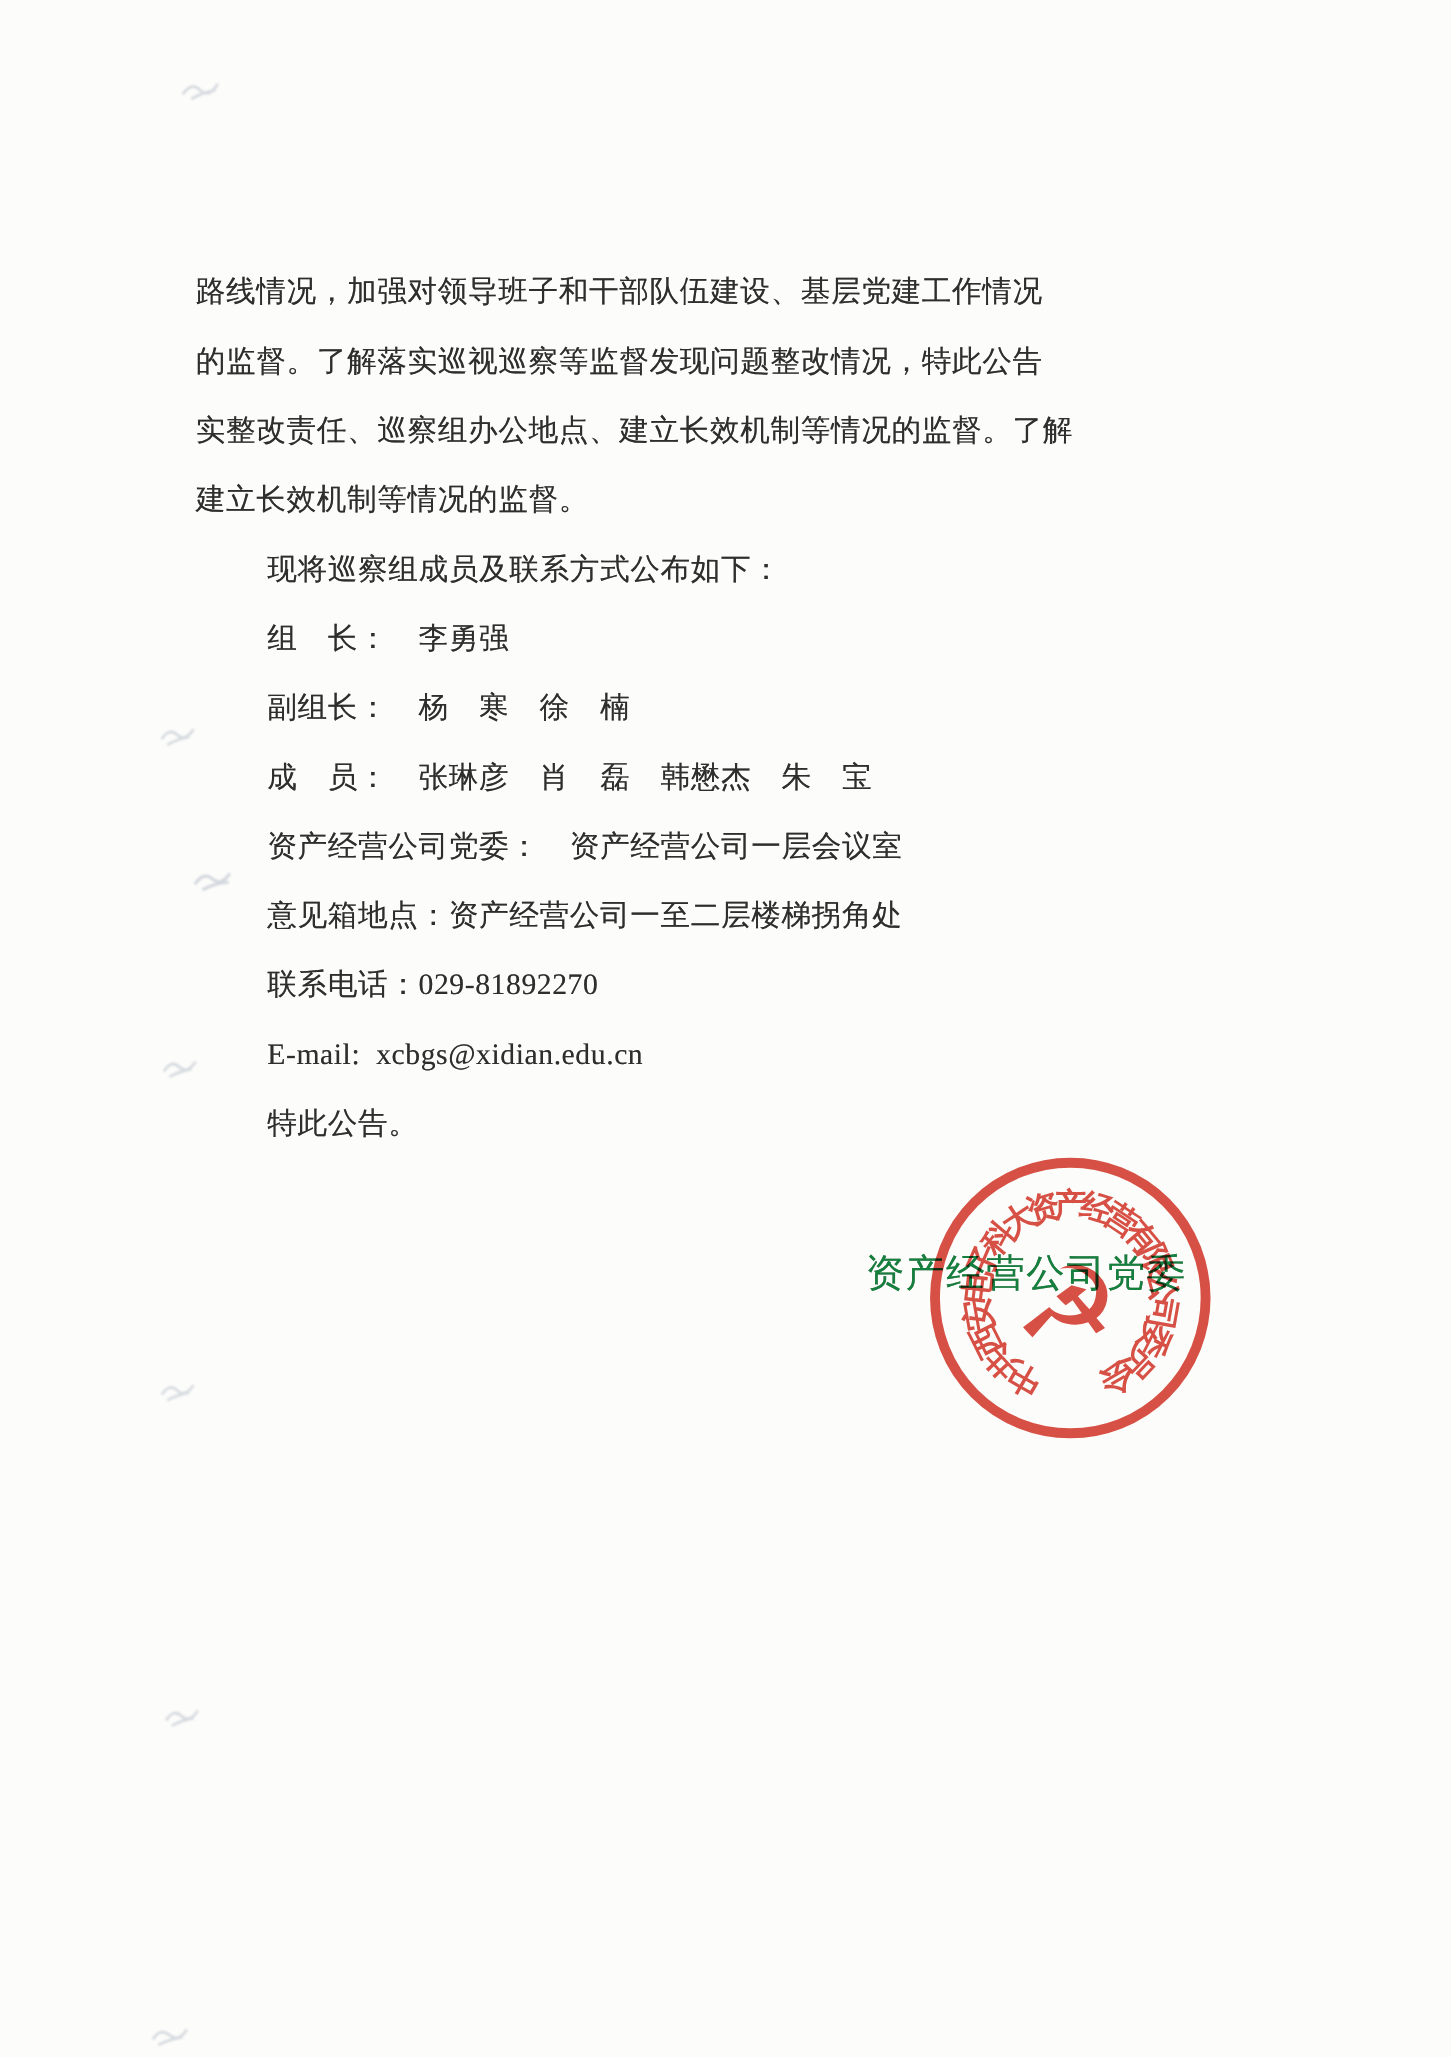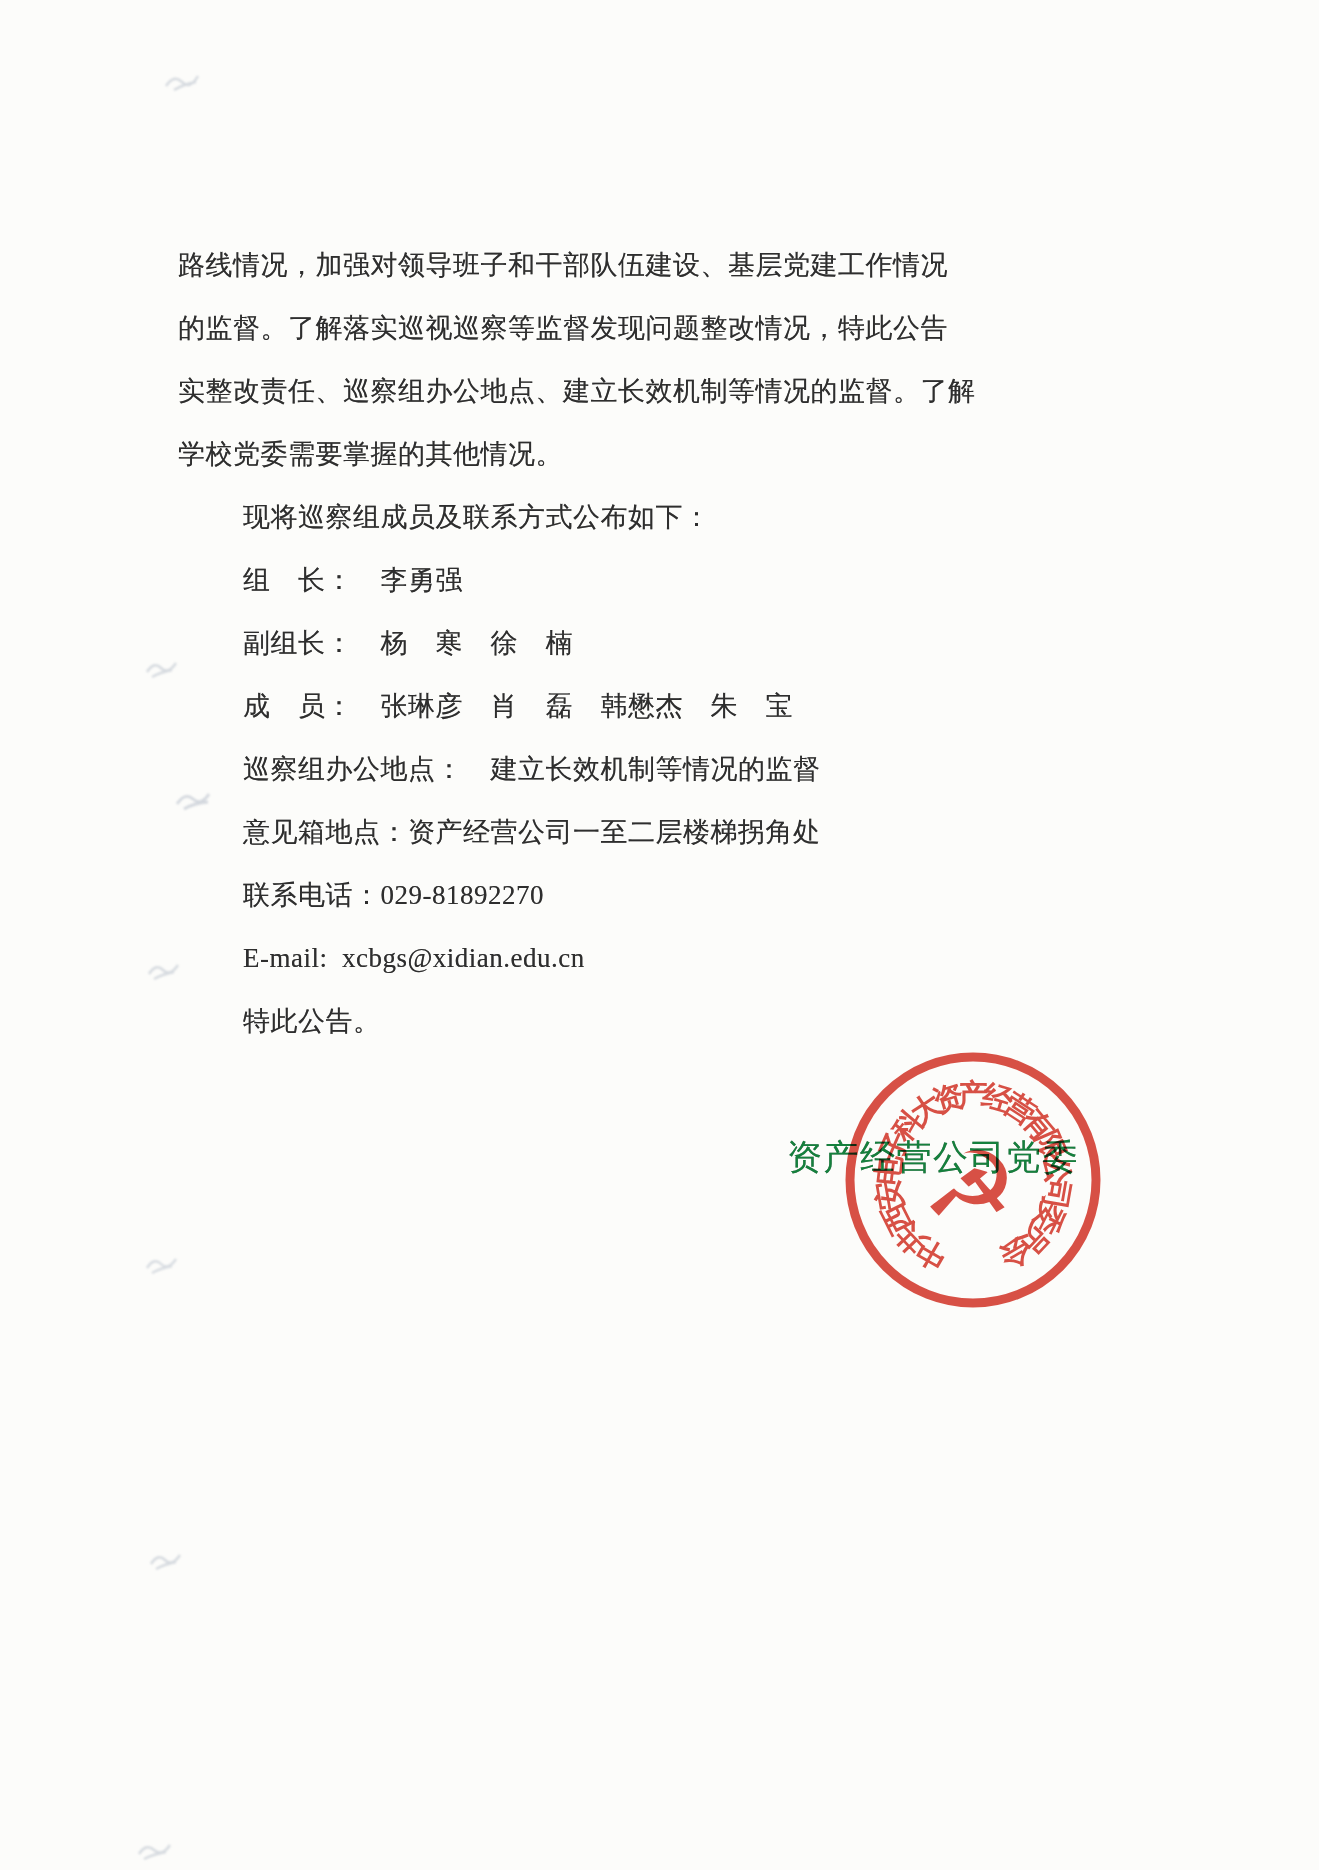--- a/index.html
+++ b/index.html
@@ -78,26 +78,26 @@
 </style>
 </head>
 <body>
 
 <div class="page">
 
   <div>
     <div class="line" style="--i:0">路线情况，加强对领导班子和干部队伍建设、基层党建工作情况</div>
     <div class="line" style="--i:1">的监督。了解落实巡视巡察等监督发现问题整改情况，特此公告</div>
     <div class="line" style="--i:2">实整改责任、巡察组办公地点、建立长效机制等情况的监督。了解</div>
-    <div class="line" style="--i:3">学校党委需要掌握的其他情况。</div>
+    <div class="line" style="--i:3">建立长效机制等情况的监督。</div>
     <div class="line ind" style="--i:4">现将巡察组成员及联系方式公布如下：</div>
     <div class="line ind" style="--i:5">组　长：　李勇强</div>
     <div class="line ind" style="--i:6">副组长：　杨　寒　徐　楠</div>
     <div class="line ind" style="--i:7">成　员：　张琳彦　肖　磊　韩懋杰　朱　宝</div>
-    <div class="line ind" style="--i:8">巡察组办公地点：　建立长效机制等情况的监督</div>
+    <div class="line ind" style="--i:8">资产经营公司党委：　资产经营公司一层会议室</div>
     <div class="line ind" style="--i:9">意见箱地点：资产经营公司一至二层楼梯拐角处</div>
     <div class="line ind" style="--i:10">联系电话：029-81892270</div>
     <div class="line ind" style="--i:11">E-mail:  xcbgs@xidian.edu.cn</div>
     <div class="line ind" style="--i:12">特此公告。</div>
   </div>
 
   <div class="sig">资产经营公司党委</div>
 
   <svg class="seal" id="seal-svg" viewBox="0 0 272 272">
     <circle class="ring" id="seal-ring" cx="136" cy="136" r="123" stroke="#d5392c"></circle>

